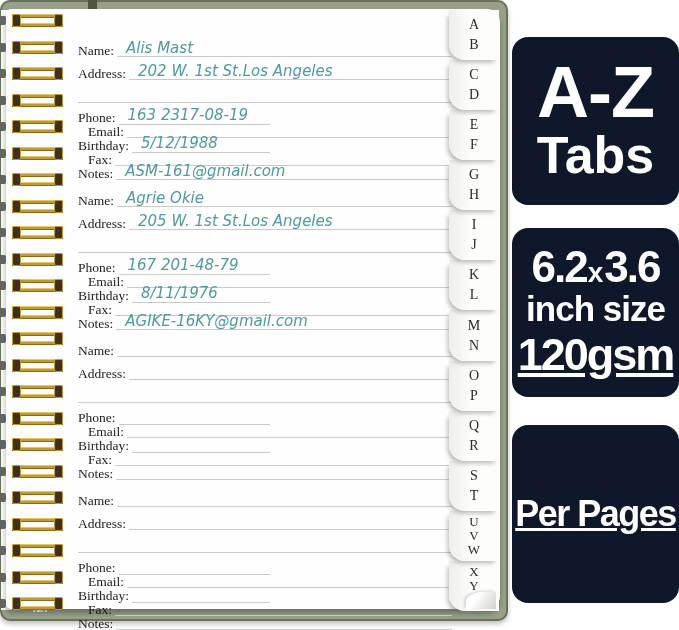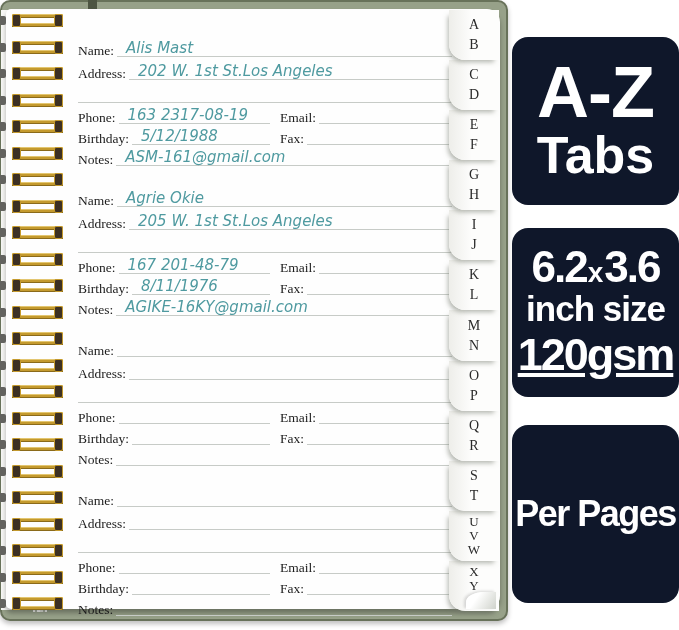--- a/index.html
+++ b/index.html
@@ -32,21 +32,21 @@
   .coil::before,.coil::after{content:'';position:absolute;top:0;width:9px;height:13px;
         background:#3c3023;border:1px solid #c49a2e;box-sizing:border-box;border-radius:2px;}
   .coil::before{left:0;}
   .coil::after{right:0;}
 
   
   .content{position:absolute;left:72px;top:26px;width:374px;}
   .entry{height:150px;box-sizing:border-box;}
   .row{display:flex;align-items:flex-end;}
   .h-name{height:22px;} .h-addr{height:23px;} .h-sep{height:23px;}
-  .h-col{height:20px;margin-top:1px;} .h-notes{height:21px;}
+  .h-col{height:20px;margin-top:8px;flex-direction:column;} .h-notes{height:21px;}
   .lbl{font-family:"Liberation Serif",serif;font-size:13.5px;color:#1c1c1c;
        white-space:nowrap;padding-right:3px;line-height:1;}
   .line{flex:1;position:relative;height:100%;border-bottom:1px solid #c7cbc7;}
   .hw{position:absolute;left:9px;bottom:0;font-family:"DejaVu Sans",sans-serif;
       font-size:15px;color:#4f9aa0;white-space:nowrap;line-height:1.1;}
   .row2{display:flex;}
   .col-l{width:192px;display:flex;align-items:flex-end;}
   .col-r{flex:1;margin-left:10px;display:flex;align-items:flex-end;}
 
   
@@ -72,21 +72,21 @@
   .az-line2{font-size:52px;line-height:.95;}
   #badge-size{top:228px;height:169px;gap:2px;}
   .size-line1{display:flex;align-items:baseline;justify-content:center;
               font-size:44px;line-height:1;letter-spacing:-2px;}
   .size-x{font-size:28px;letter-spacing:0;margin:0 1px;}
   .size-line2{font-size:35px;line-height:1.05;letter-spacing:-1px;}
   .size-line3{font-size:45px;line-height:1.1;letter-spacing:-2px;text-decoration:underline;}
   #badge-spaces{top:425px;height:178px;gap:14px;}
   .sp-line1{font-size:36px;line-height:1;letter-spacing:-1.5px;}
   .sp-line2{font-size:40px;line-height:1;letter-spacing:-1px;}
-  .sp-line3{font-size:36px;line-height:1;letter-spacing:-1.5px;}
+  .sp-line3{font-size:36px;line-height:1;letter-spacing:-1.5px;text-decoration:underline;}
 </style>
 </head>
 <body>
 
 <div class="stage">
 
   <div class="cover"></div>
   <div class="spine-notch"></div>
   <div class="left-strip"></div>
   <div class="spine"></div>

